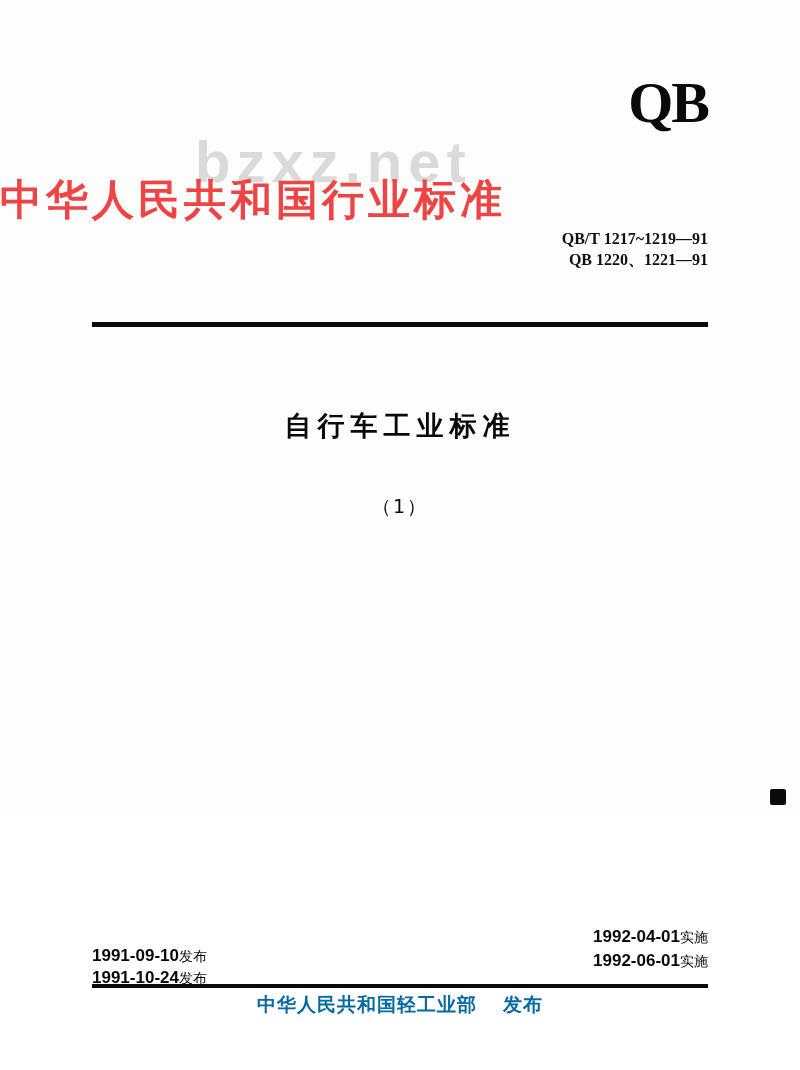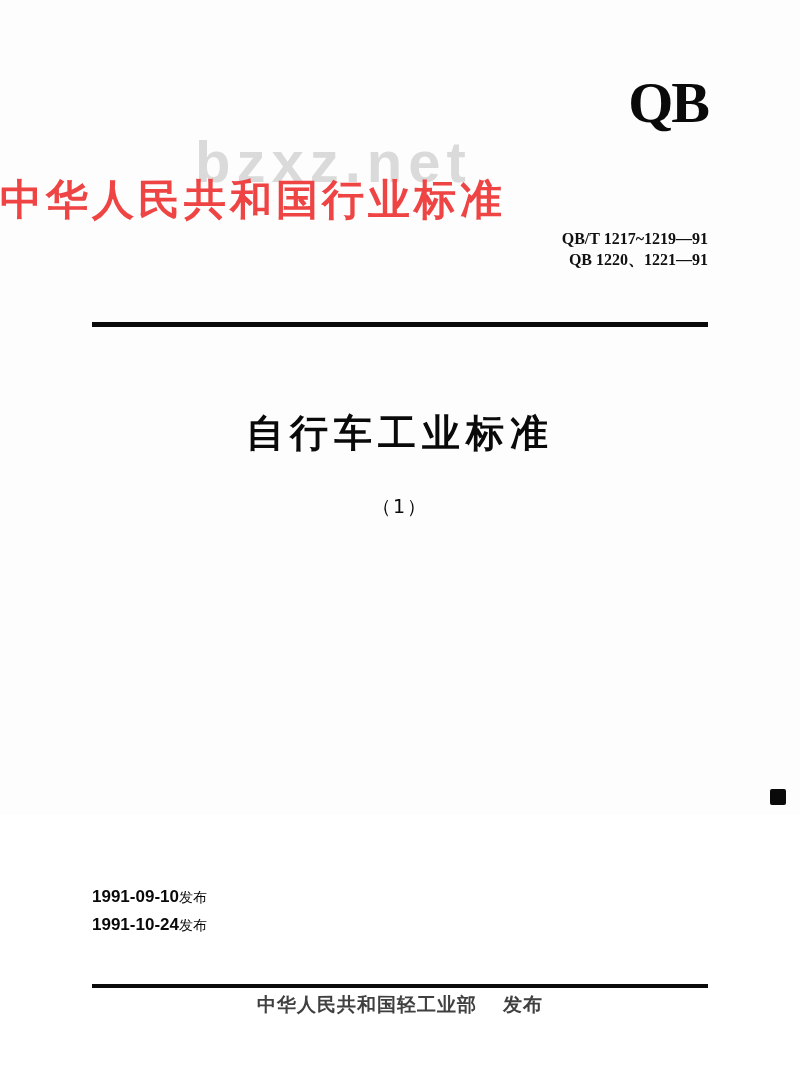--- a/index.html
+++ b/index.html
@@ -91,44 +91,44 @@
     background: #0a0a0a;
   }
 
   
   .doc-title {
     position: absolute;
     left: 0; right: 0;
     top: 408px;
     text-align: center;
     font-family: "DejaVu Sans", "Liberation Sans", sans-serif;
-    font-size: 38px;
+    font-size: 27px;
     font-weight: bold;
     letter-spacing: 6px;
     color: #0a0a0a;
   }
   .doc-volume {
     position: absolute;
     left: 0; right: 0;
     top: 494px;
     text-align: center;
     font-family: "DejaVu Sans", "Liberation Sans", sans-serif;
     font-size: 19px;
     letter-spacing: 2px;
     color: #0a0a0a;
   }
 
   
   .dates-left {
     position: absolute;
     left: 92px;
-    top: 883px;
+    top: 945px;
     font-family: "Liberation Sans", sans-serif;
     font-size: 17px;
-    line-height: 27px;
+    line-height: 21px;
     font-weight: bold;
     color: #0a0a0a;
     white-space: nowrap;
   }
   .dates-right {
     position: absolute;
     right: 92px;
     top: 925px;
     text-align: right;
     font-family: "Liberation Sans", sans-serif;
@@ -156,21 +156,21 @@
 
   .publisher {
     position: absolute;
     left: 0; right: 0;
     top: 992px;
     text-align: center;
     font-family: Liberation Mono, monospace;
     font-size: 19px;
     font-weight: bold;
     letter-spacing: 1px;
-    color: #404040;
+    color: #0369a1;
   }
   .publisher .pub-action {
     margin-left: 26px;
     font-weight: bold;
   }
 
   .corner-mark {
     position: absolute;
     right: 14px;
     bottom: 10px;
@@ -203,20 +203,28 @@
 
   <div class="dates-left">
     <div>
       <span>1991-09-10</span><span class="suffix">发布</span>
     </div>
     <div>
       <span>1991-10-24</span><span class="suffix">发布</span>
     </div>
   </div>
 
+  <div class="dates-right">
+    <div>
+      <span>1992-04-01</span><span class="suffix">实施</span>
+    </div>
+    <div>
+      <span>1992-06-01</span><span class="suffix">实施</span>
+    </div>
+  </div>
 
   <div class="rule-bottom"></div>
 
   <div class="publisher">
     <span>中华人民共和国轻工业部</span><span class="pub-action">发布</span>
   </div>
 
   <div class="corner-mark"></div>
 
 </div>

